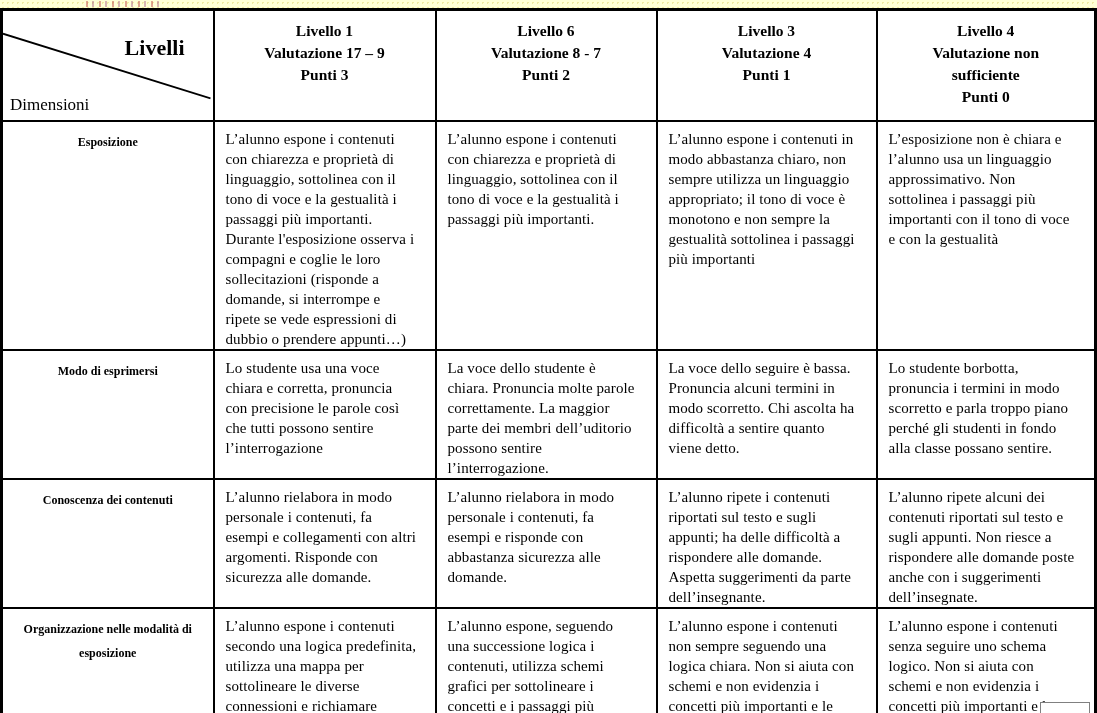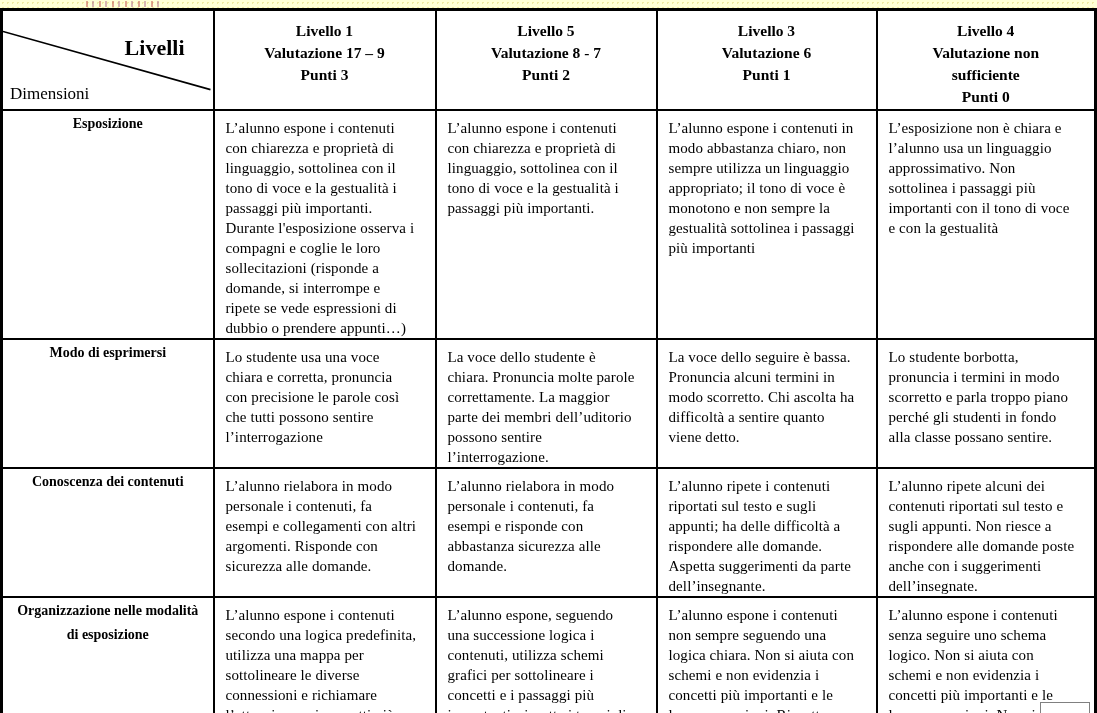--- a/index.html
+++ b/index.html
@@ -45,31 +45,31 @@
   .corner-bottom {
     position: absolute; bottom: 5px; left: 7px;
     font-weight: normal; font-size: 17px;
   }
   
   th.level {
     text-align: center;
     font-weight: bold;
     font-size: 15.5px;
     line-height: 22px;
-    padding: 9px 24px 1px 24px;
+    padding: 9px 24px 12px 24px;
   }
   th.level span { display: block; }
   
   td.dim {
     vertical-align: middle;
     text-align: center;
     font-weight: bold;
-    font-size: 14px;
+    font-size: 12px;
     line-height: 24px;
-    padding: 1px 8px;
+    padding: 8px 8px;
   }
   
   td.cell {
     font-size: 15px;
     line-height: 20px;
     padding: 7px 17px 0 11px;
     letter-spacing: 0.1px;
   }
   
   .handle {
@@ -102,27 +102,27 @@
         </svg>
         <span class="corner-top">Livelli</span>
         <span class="corner-bottom">Dimensioni</span>
       </td>
       <th class="level">
         <span>Livello 1</span>
         <span>Valutazione 17 – 9</span>
         <span>Punti 3</span>
       </th>
       <th class="level">
-        <span>Livello 5</span>
+        <span>Livello 6</span>
         <span>Valutazione 8 - 7</span>
         <span>Punti 2</span>
       </th>
       <th class="level">
         <span>Livello 3</span>
-        <span>Valutazione 6</span>
+        <span>Valutazione 4</span>
         <span>Punti 1</span>
       </th>
       <th class="level">
         <span>Livello 4</span>
         <span>Valutazione non sufficiente</span>
         <span>Punti 0</span>
       </th>
     </tr>
 
     <tr style="height:215px">

